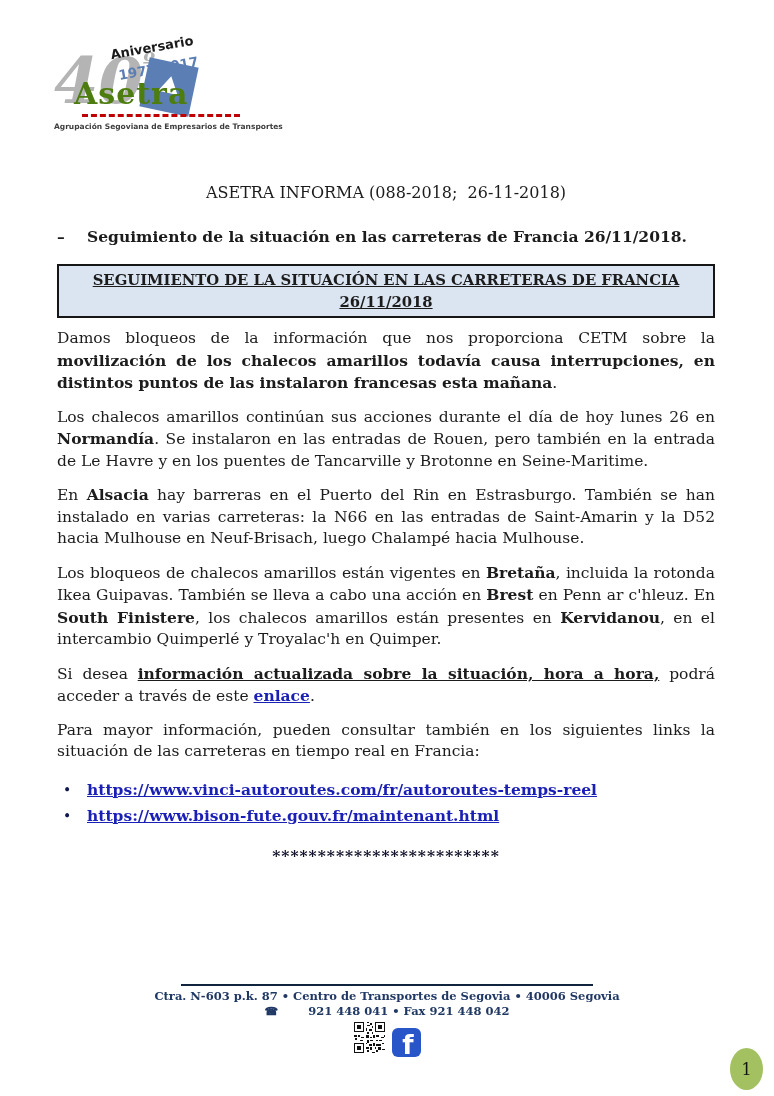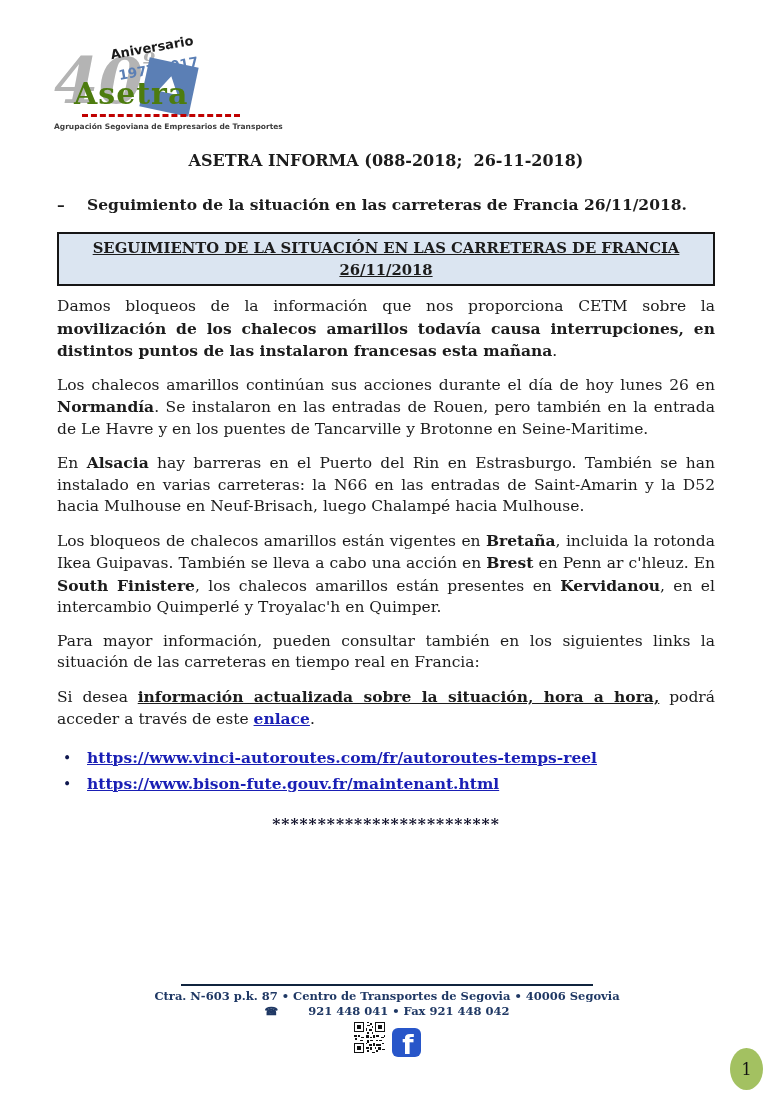--- a/index.html
+++ b/index.html
@@ -56,22 +56,22 @@
     font-family: "DejaVu Sans", sans-serif; font-weight: bold; font-size: 7.5px;
     color: #3d3d3d; white-space: nowrap; text-align: center;
   }
 
   
   .content {
     position: absolute; left: 57px; top: 150px; width: 658px;
     font-size: 15.5px; line-height: 21.5px; color: #1c1c1c;
   }
   .doc-title {
-    text-align: center; font-weight: bold; font-size: 16px;
-    white-space: pre-wrap; margin-bottom: 22px;
+    text-align: center; font-weight: normal; font-size: 16px;
+    white-space: pre-wrap; margin-bottom: 22px; margin-top: 32px;
   }
   .summary-row { display: flex; font-weight: bold; margin-bottom: 17px; }
   .summary-dash { width: 30px; flex: none; }
   .section-heading {
     background: #dbe5f1; border: 2px solid #161616;
     text-align: center; font-weight: bold; font-size: 14.8px;
     padding: 3px 11px 4px; margin-bottom: 10px;
   }
   .section-heading span { text-decoration: underline; }
 
@@ -149,23 +149,23 @@
     </div>
 
     <p><span>Damos bloqueos de la información que nos proporciona CETM sobre la </span><span class="b">movilización de los chalecos amarillos todavía causa interrupciones, en distintos puntos de las instalaron francesas esta mañana</span><span>.</span></p>
 
     <p><span>Los chalecos amarillos continúan sus acciones durante el día de hoy lunes 26 en </span><span class="b">Normandía</span><span>. Se instalaron en las entradas de Rouen, pero también en la entrada de Le Havre y en los puentes de Tancarville y Brotonne en Seine-Maritime.</span></p>
 
     <p><span>En </span><span class="b">Alsacia</span><span> hay barreras en el Puerto del Rin en Estrasburgo. También se han instalado en varias carreteras: la N66 en las entradas de Saint-Amarin y la D52 hacia Mulhouse en Neuf-Brisach, luego Chalampé hacia Mulhouse.</span></p>
 
     <p><span>Los bloqueos de chalecos amarillos están vigentes en </span><span class="b">Bretaña</span><span>, incluida la rotonda Ikea Guipavas. También se lleva a cabo una acción en </span><span class="b">Brest</span><span> en Penn ar c'hleuz. En </span><span class="b">South Finistere</span><span>, los chalecos amarillos están presentes en </span><span class="b">Kervidanou</span><span>, en el intercambio Quimperlé y Troyalac'h en Quimper.</span></p>
 
+    <p><span>Si desea </span><span class="bu">información actualizada sobre la situación, hora a hora,</span><span> podrá acceder a través de este </span><a class="inline-link">enlace</a><span>.</span></p>
+
     <p>Para mayor información, pueden consultar también en los siguientes links la situación de las carreteras en tiempo real en Francia:</p>
-
-    <p><span>Si desea </span><span class="bu">información actualizada sobre la situación, hora a hora,</span><span> podrá acceder a través de este </span><a class="inline-link">enlace</a><span>.</span></p>
 
     <div class="link-list">
       <div class="link-item">
         <span class="bullet">•</span>
         <a class="link-text">https://www.vinci-autoroutes.com/fr/autoroutes-temps-reel</a>
       </div>
       <div class="link-item">
         <span class="bullet">•</span>
         <a class="link-text">https://www.bison-fute.gouv.fr/maintenant.html</a>
       </div>

